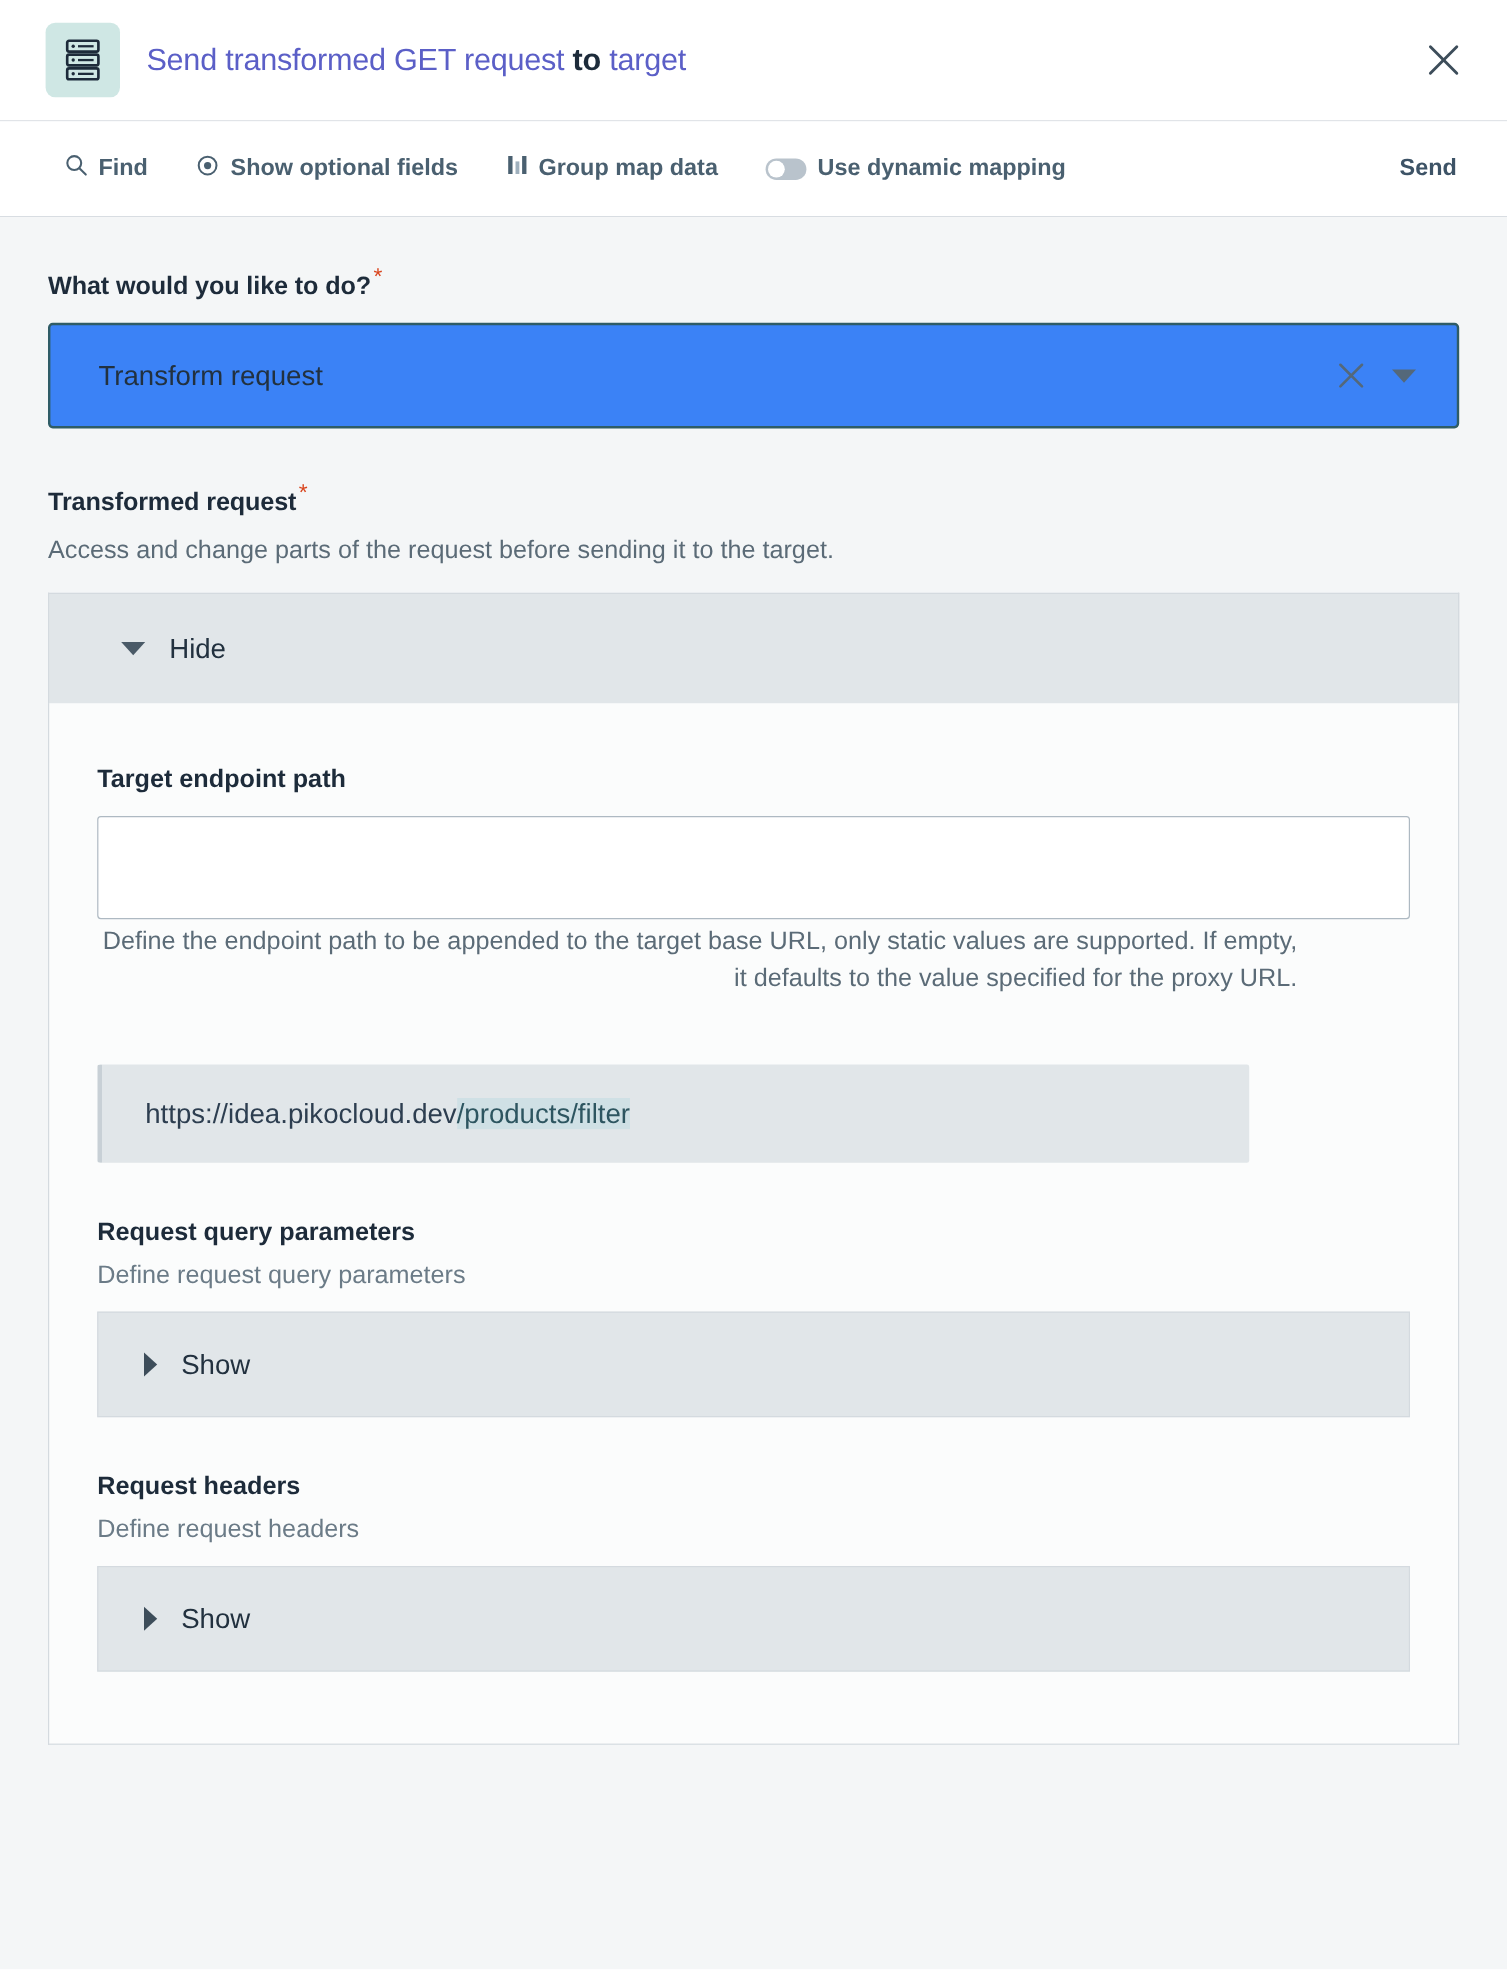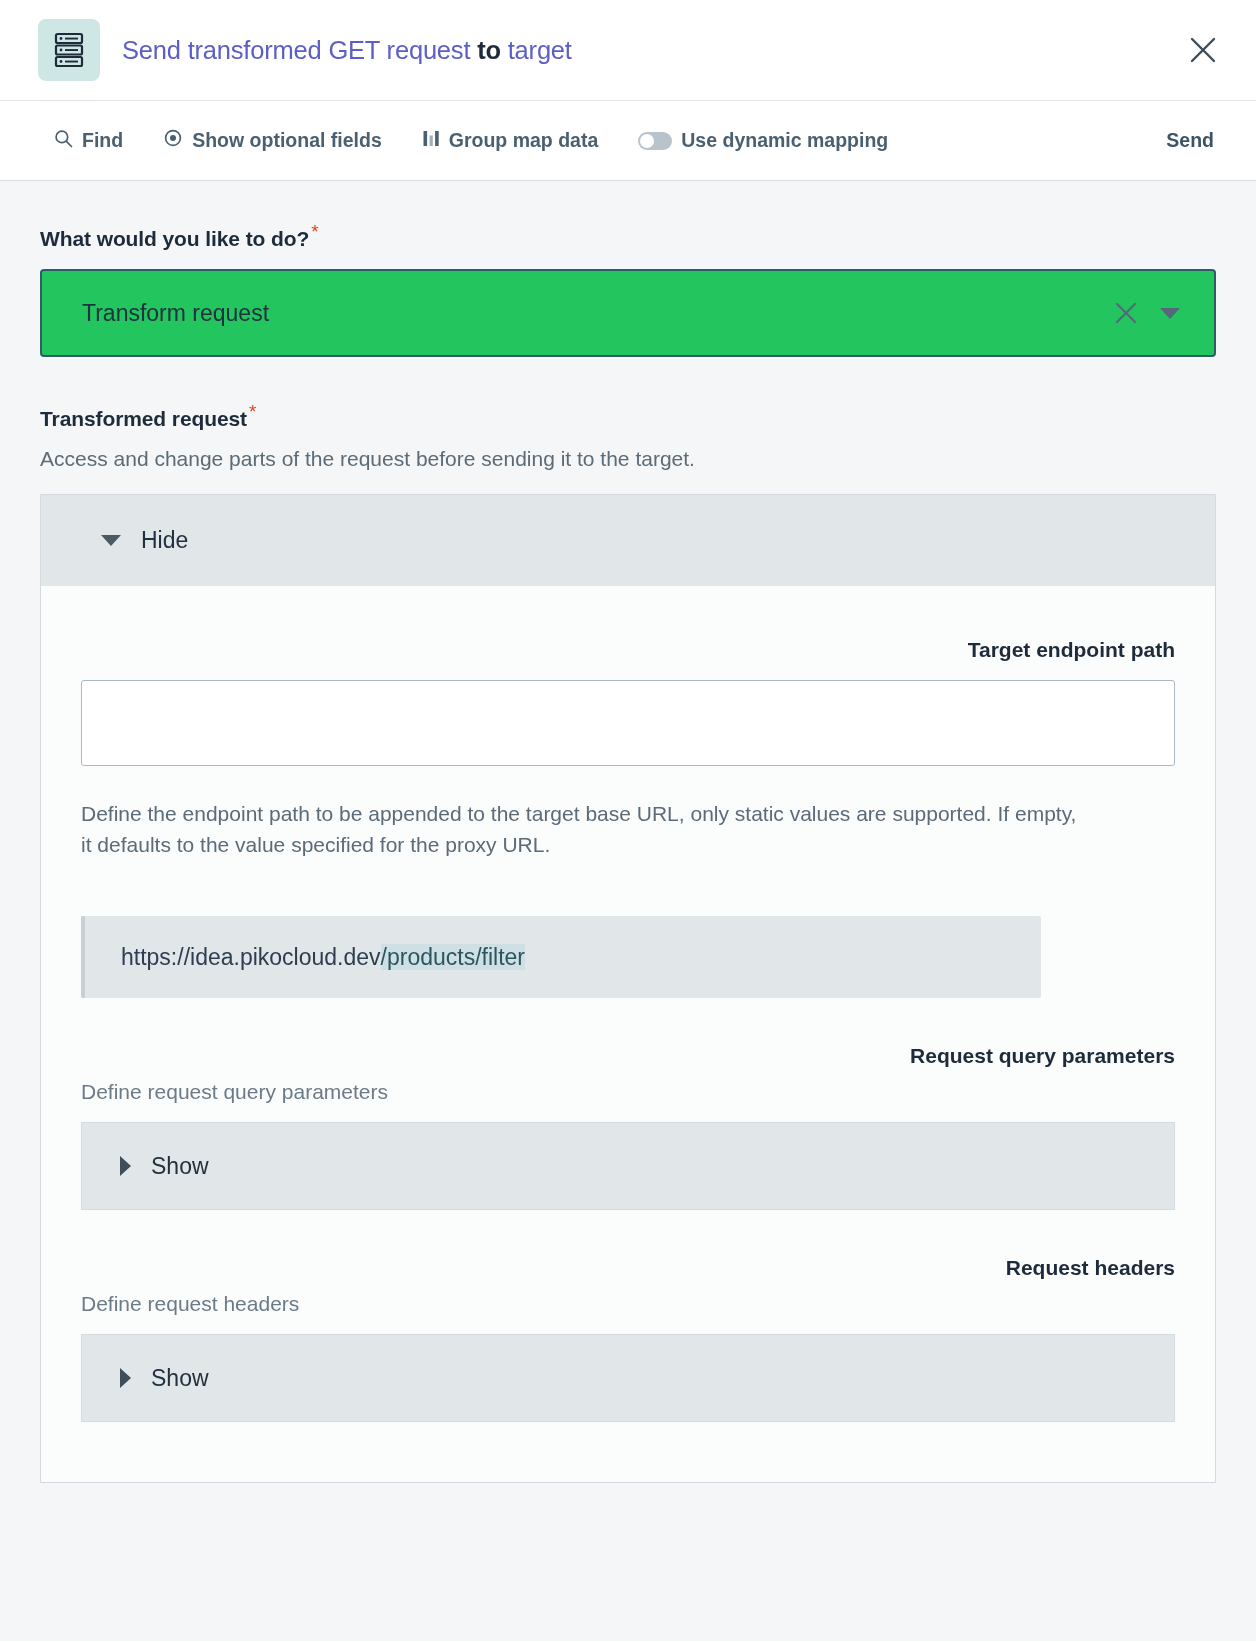--- a/index.html
+++ b/index.html
@@ -115,21 +115,21 @@
     font-size: 19px;
     vertical-align: super;
     margin-left: 2px;
     font-weight: 400;
   }
 
   
   .select-box {
     margin-top: 18px;
     height: 88px;
-    background: #22c55e;
+    background: #3b82f6;
     border: 2px solid #2f5c66;
     border-radius: 4px;
     display: flex;
     align-items: center;
     padding: 0 22px 0 40px;
     cursor: pointer;
   }
   .select-value {
     font-size: 23px;
     color: #22313f;
@@ -191,41 +191,41 @@
   }
   .accordion-body {
     padding: 52px 40px 60px 40px;
   }
 
   .sub-label {
     font-size: 21px;
     font-weight: 700;
     color: #1d2b3a;
     display: block;
-    text-align: right;
   }
   .text-input {
     margin-top: 18px;
     width: 100%;
     height: 86px;
     background: #ffffff;
     border: 1px solid #aeb9c2;
     border-radius: 3px;
     font-size: 22px;
     color: #22313f;
     padding: 0 18px;
     font-family: "Liberation Sans", sans-serif;
     outline: none;
   }
   .help-text {
-    margin-top: 33px;
+    margin-top: 4px;
     font-size: 21px;
     color: #5b6b77;
     line-height: 1.45;
     max-width: 1000px;
+    text-align: right;
   }
 
   .url-preview {
     margin-top: 18px;
     background: #e1e6e9;
     border-left: 4px solid #c8d0d6;
     border-radius: 2px;
     height: 82px;
     display: flex;
     align-items: center;

